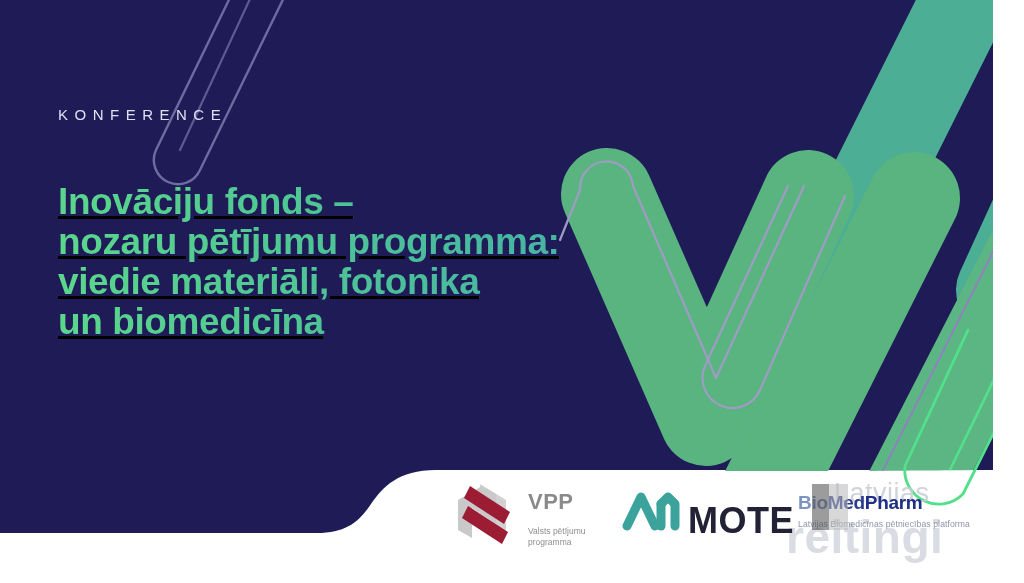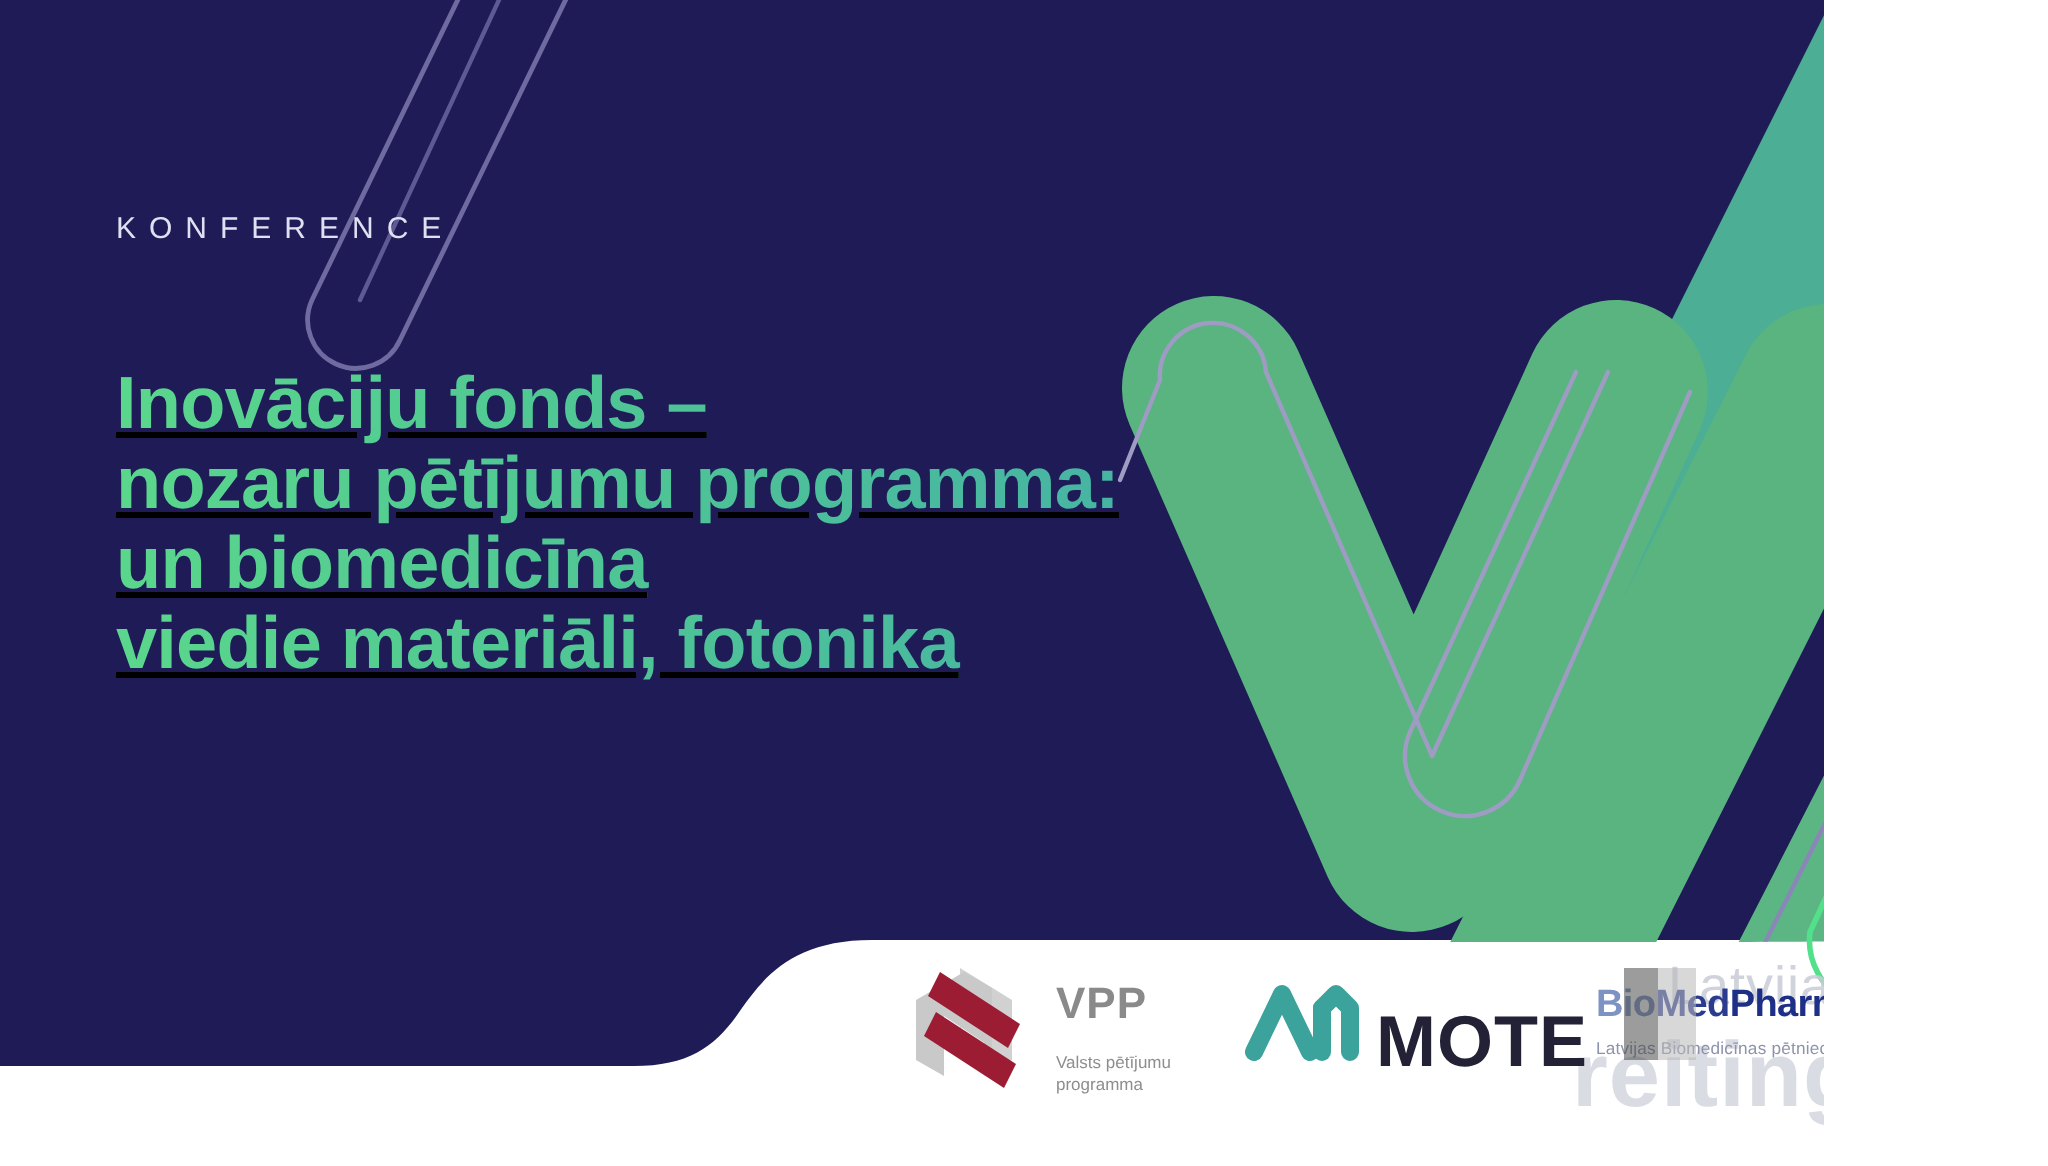--- a/index.html
+++ b/index.html
@@ -4,21 +4,21 @@
 <style>
   html, body {
     margin: 0; padding: 0;
     background: #ffffff;
   }
   body {
     font-family: "Liberation Sans", sans-serif;
   }
   #banner {
     position: relative;
-    width: 912px;
+    width: 993px;
     height: 583px;
     overflow: hidden;
     background: #ffffff;
   }
   
   #art {
     position: absolute;
     left: 0; top: 0;
     width: 1024px; height: 583px;
   }
@@ -214,22 +214,22 @@
     <g fill="none" stroke="#52e08a" stroke-width="2.8" stroke-linecap="round" stroke-linejoin="round">
       <path d="M968,330 L 905,466 A34,34 0 0 0 963,494 L 1010,400"></path>
     </g>
   </svg>
 
   <div class="eyebrow">KONFERENCE</div>
 
   <div class="title">
     <span class="l bold">Inovāciju fonds –</span>
     <span class="l bold">nozaru pētījumu programma:</span>
+    <span class="l norm">viedie materiāli, fotonika</span>
     <span class="l norm">un biomedicīna</span>
-    <span class="l norm">viedie materiāli, fotonika</span>
   </div>
 
 
   <div id="watermark">
     <div class="wm-top">Latvijas</div>
     <div class="wm-bottom">reitingi</div>
   </div>
 
   <div class="logos">
 

